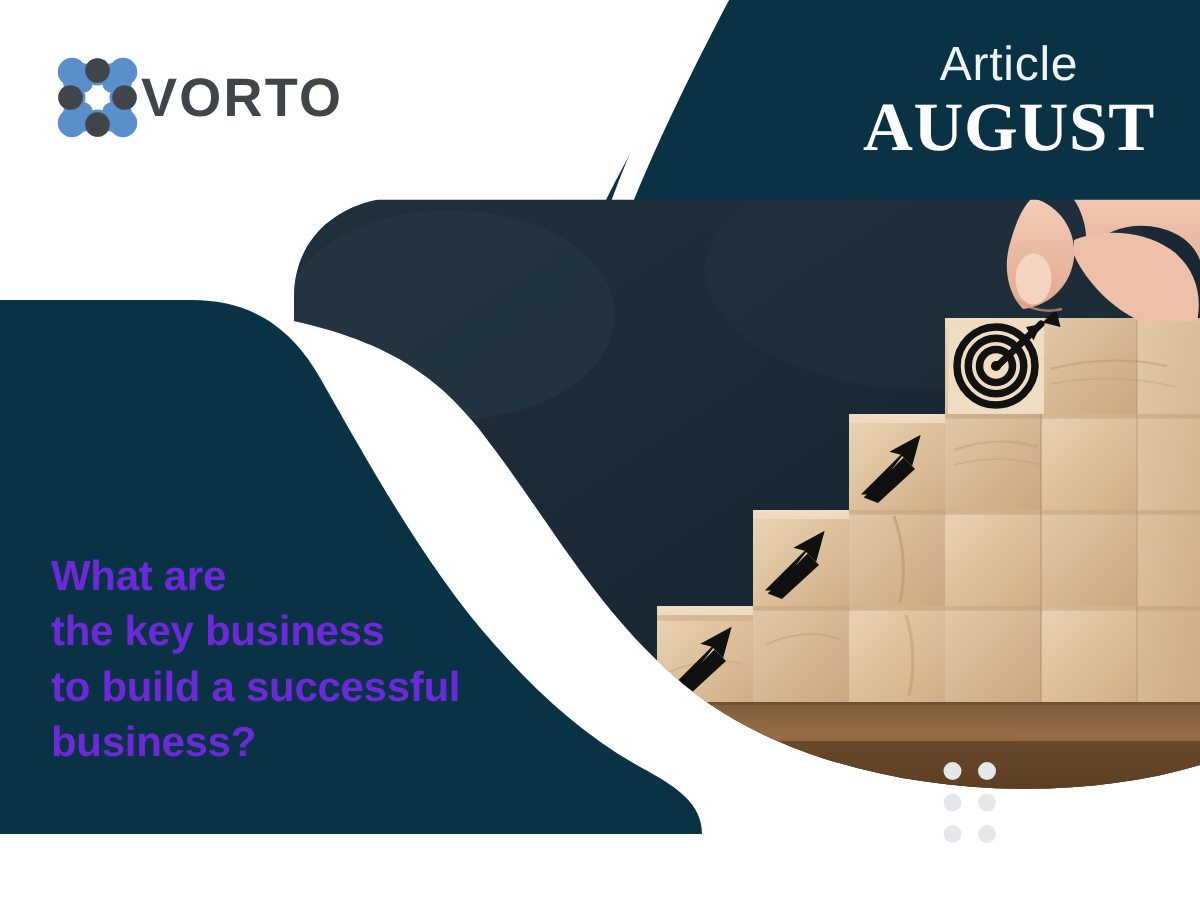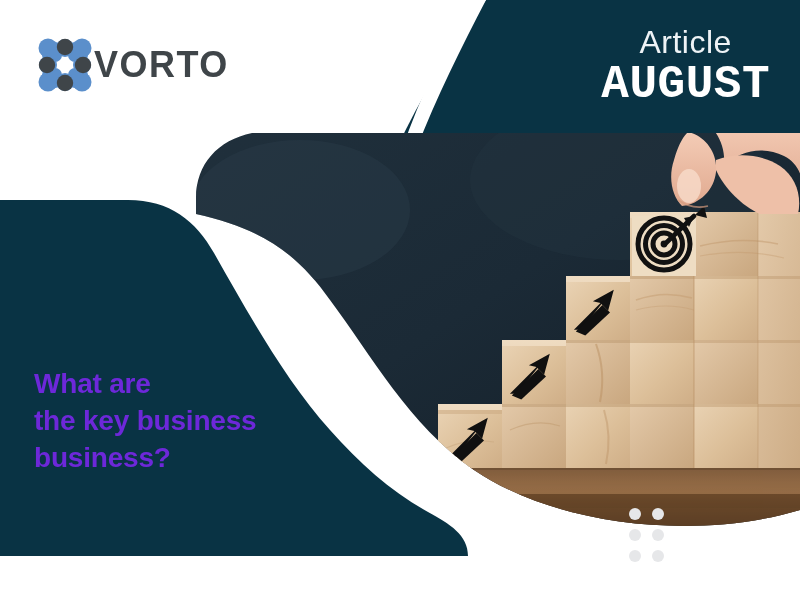--- a/index.html
+++ b/index.html
@@ -23,21 +23,21 @@
   
   .dateline{
     position:absolute;right:30px;top:26px;text-align:center;color:#ffffff;
   }
   .dateline .kicker{
     font-family:"Liberation Sans",sans-serif;
     font-weight:300;font-size:32px;line-height:1.05;letter-spacing:.5px;
     color:#eef3f6;
   }
   .dateline .month{
-    font-family:Liberation Mono, monospace;
+    font-family:Liberation Serif, serif;
     font-weight:bold;font-size:46px;line-height:1.0;letter-spacing:.5px;
     color:#ffffff;margin-top:2px;
   }
 
   
   .headline{
     position:absolute;left:34px;top:366px;width:320px;
     color:#6d28d9;font-family:"Liberation Sans",sans-serif;
     font-weight:bold;font-size:28px;line-height:1.32;letter-spacing:-.2px;
   }
@@ -281,20 +281,21 @@
   </div>
 
   <div class="dateline">
     <div class="kicker">Article</div>
     <div class="month">AUGUST</div>
   </div>
 
   <div class="headline">
     <span class="hl-line">What are</span>
     <span class="hl-line">the key business</span>
+    <span class="hl-line">to build a successful</span>
     <span class="hl-line">business?</span>
   </div>
 
   <div class="dotgrid">
     <i></i>
     <i></i>
     <i></i>
     <i></i>
     <i></i>
     <i></i>

